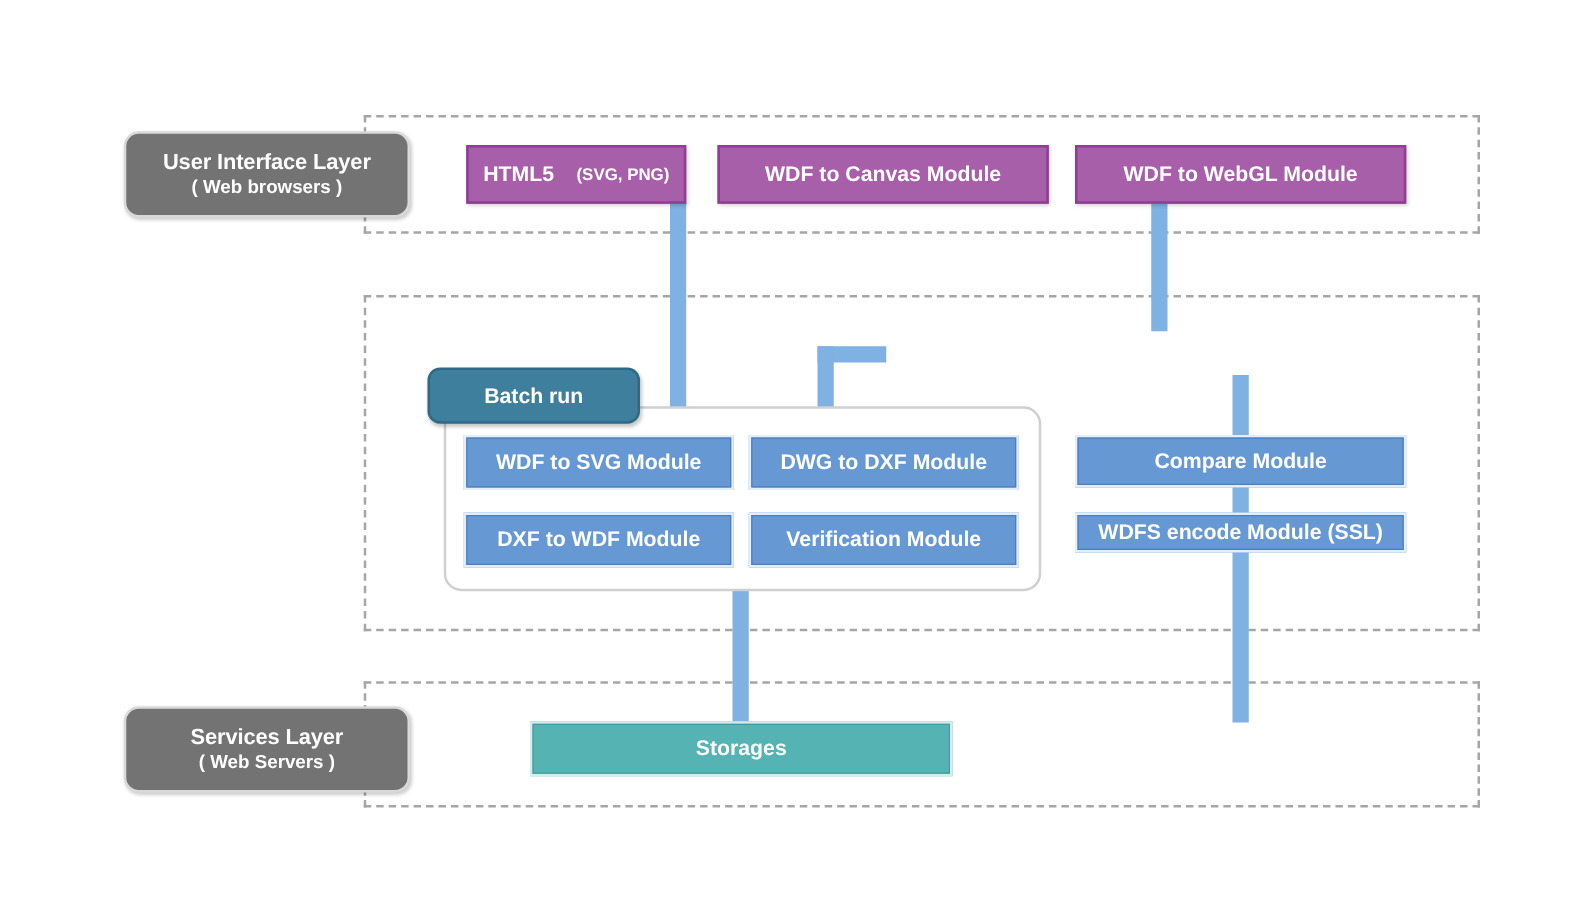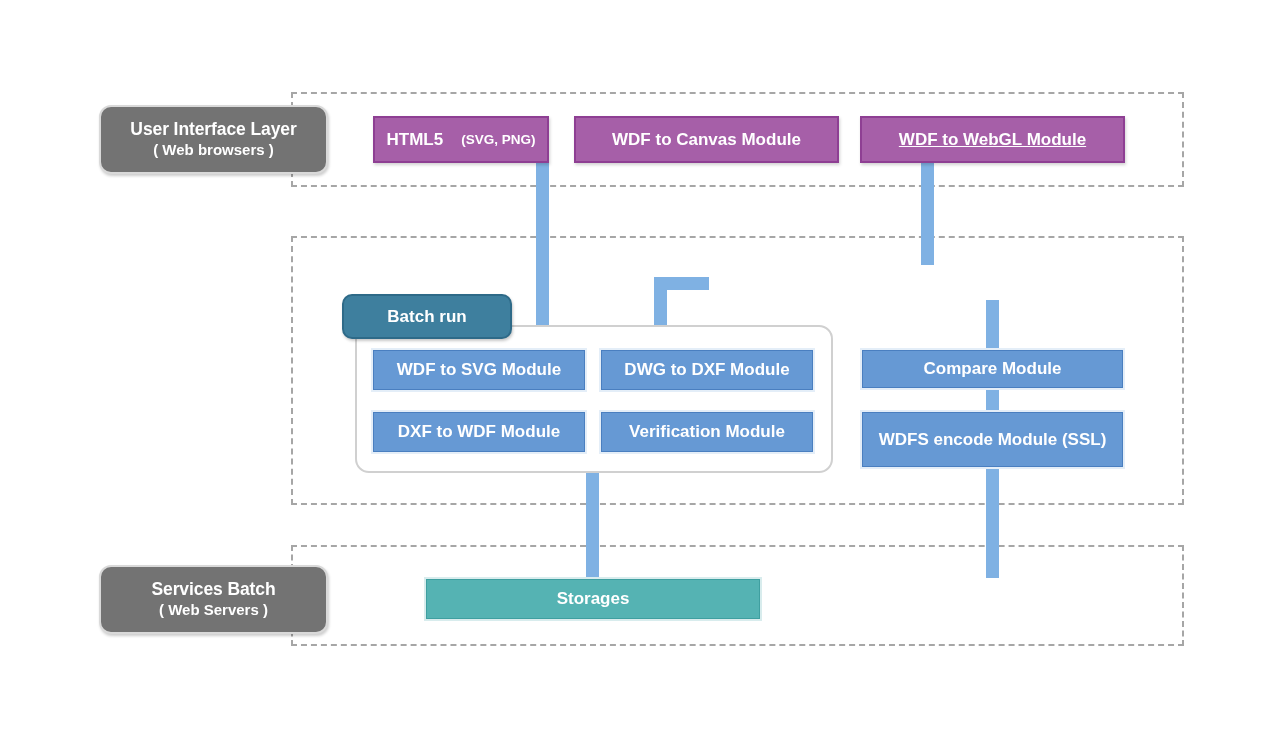--- a/index.html
+++ b/index.html
@@ -109,34 +109,34 @@
 
   <div class="group-panel" style="left:355px; top:325px; width:478px; height:148px;"></div>
 
   <div class="layer-pill" style="left:99px; top:105px; width:229px; height:69px;">
     <span class="l1">User Interface Layer</span>
     <span class="l2">( Web browsers )</span>
   </div>
 
 
   <div class="layer-pill" style="left:99px; top:565px; width:229px; height:69px;">
-    <span class="l1">Services Batch</span>
+    <span class="l1">Services Layer</span>
     <span class="l2">( Web Servers )</span>
   </div>
 
   <div class="node purple" style="left:373px; top:116px; width:176px; height:47px;">
     <span class="main">HTML5</span>
     <span class="sub">(SVG, PNG)</span>
   </div>
 
   <div class="node purple" style="left:574px; top:116px; width:265px; height:47px;">
     <span class="main">WDF to Canvas Module</span>
   </div>
 
-  <div class="node purple" style="left:860px; top:116px; width:265px; height:47px;text-decoration:underline;">
+  <div class="node purple" style="left:860px; top:116px; width:265px; height:47px;">
     <span class="main">WDF to WebGL Module</span>
   </div>
 
 
   <div class="node darkteal" style="left:342px; top:294px; width:170px; height:45px;">
     <span class="main">Batch run</span>
   </div>
 
   <div class="node blue" style="left:371px; top:348px; width:216px; height:44px;">
     <span class="main">WDF to SVG Module</span>
@@ -151,21 +151,21 @@
   </div>
 
   <div class="node blue" style="left:599px; top:410px; width:216px; height:44px;">
     <span class="main">Verification Module</span>
   </div>
 
   <div class="node blue" style="left:860px; top:348px; width:265px; height:42px;">
     <span class="main">Compare Module</span>
   </div>
 
-  <div class="node blue" style="left:860px; top:410px; width:265px; height:59px;">
+  <div class="node blue" style="left:860px; top:410px; width:265px; height:32px;">
     <span class="main">WDFS encode Module (SSL)</span>
   </div>
 
   <div class="node teal" style="left:424px; top:577px; width:338px; height:44px;">
     <span class="main">Storages</span>
   </div>
 
 
 </div>
 

